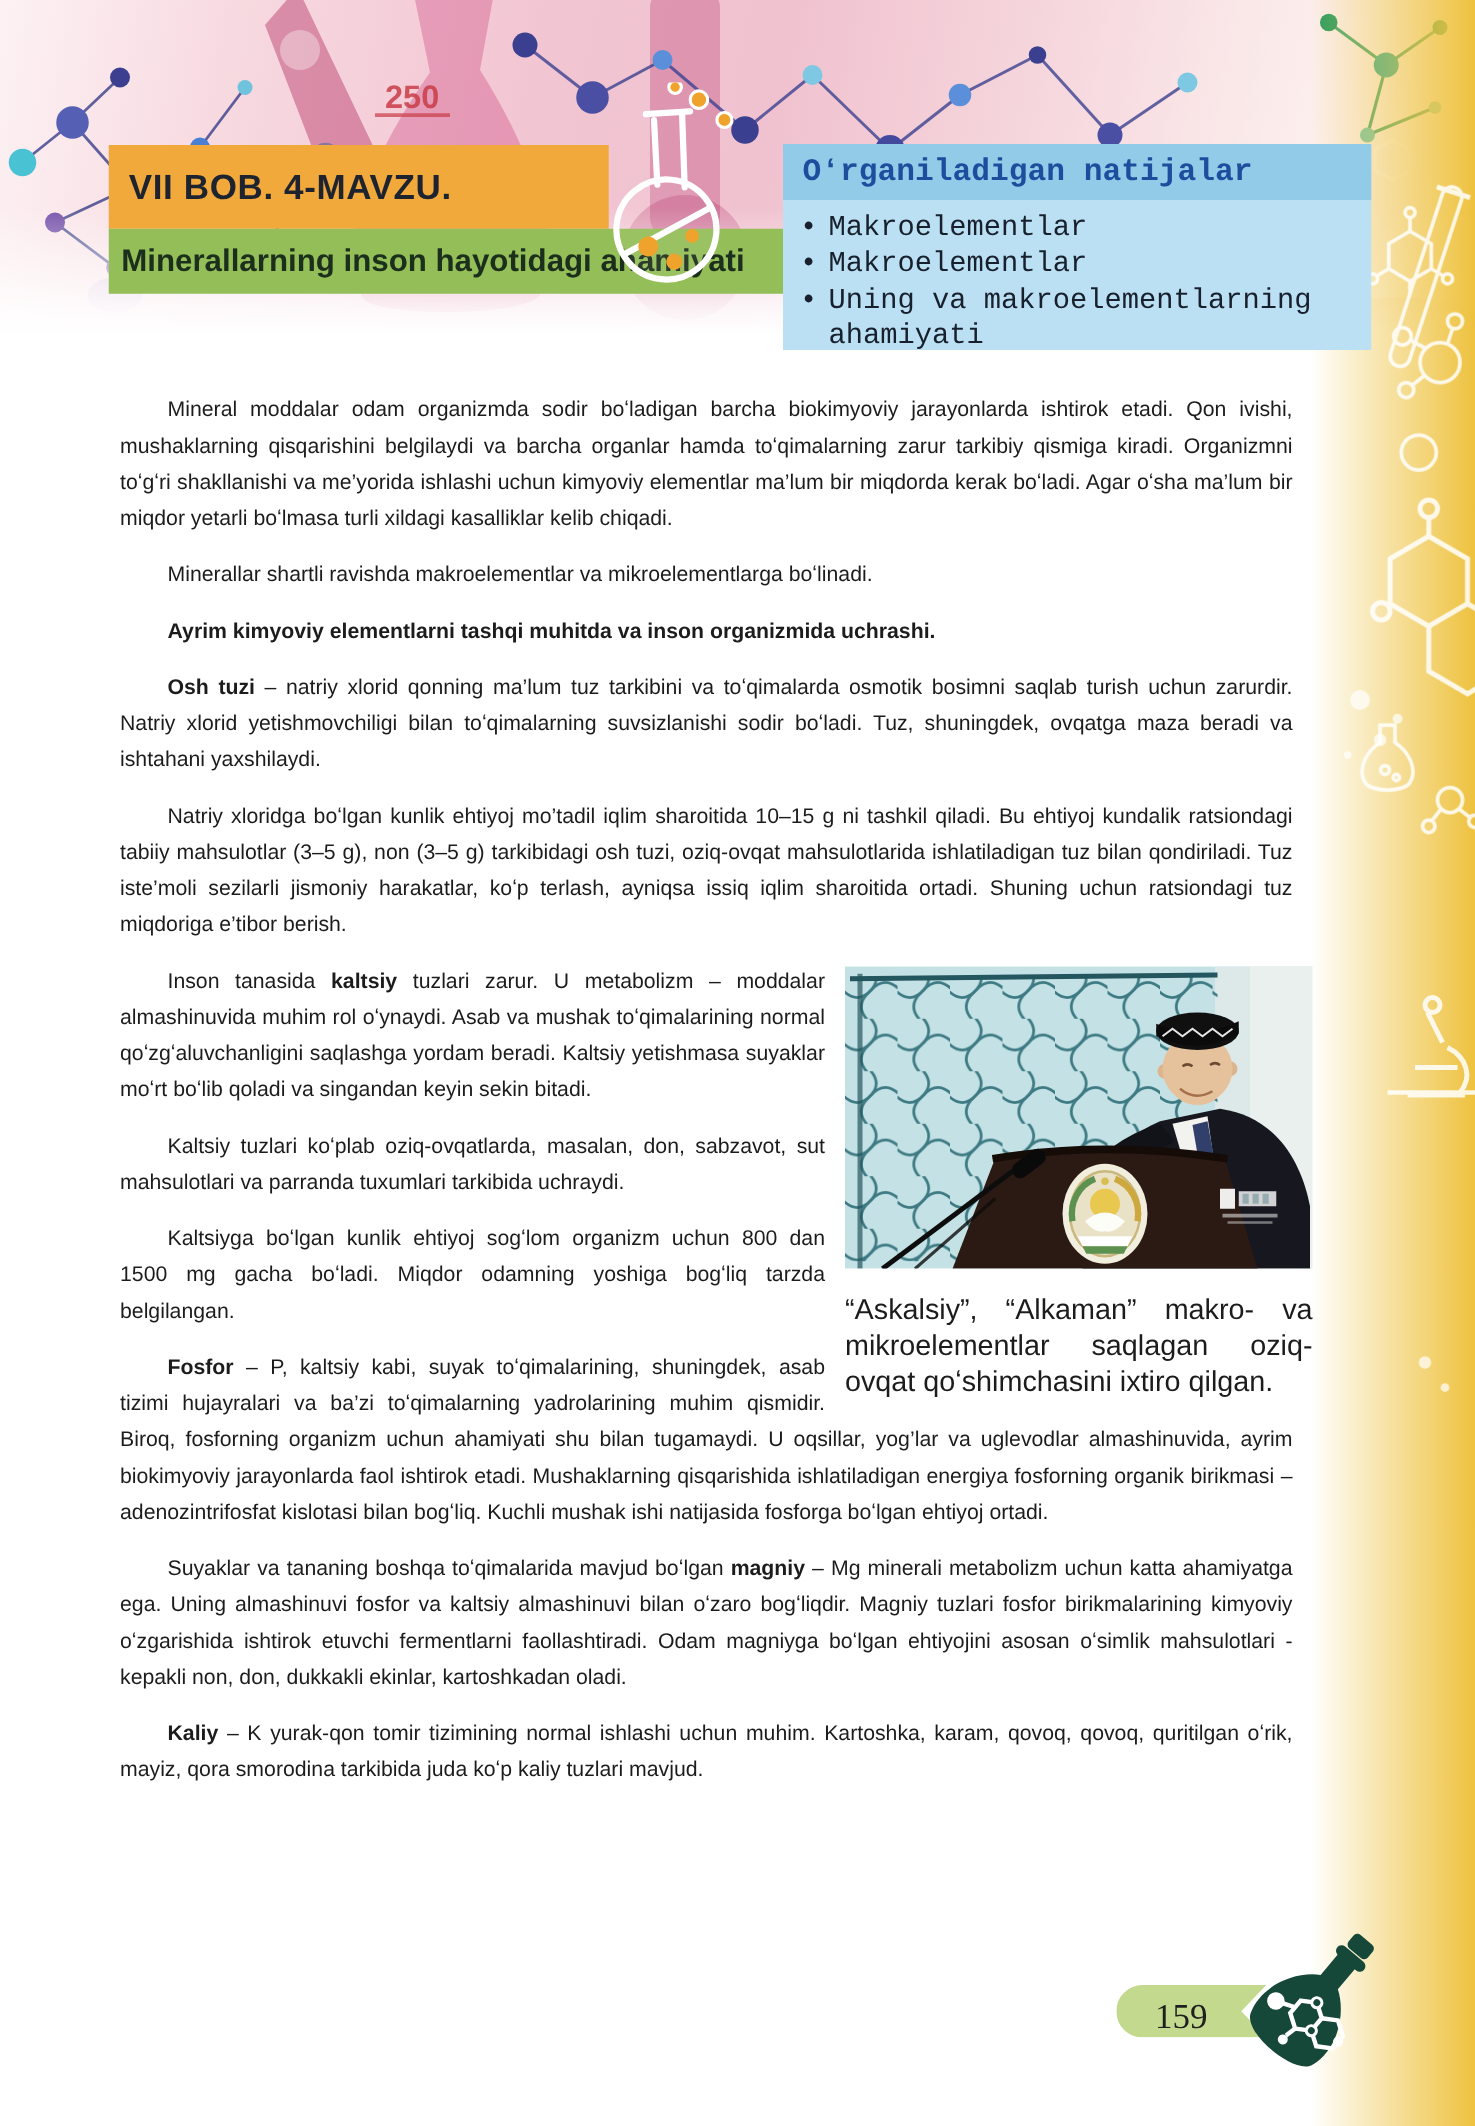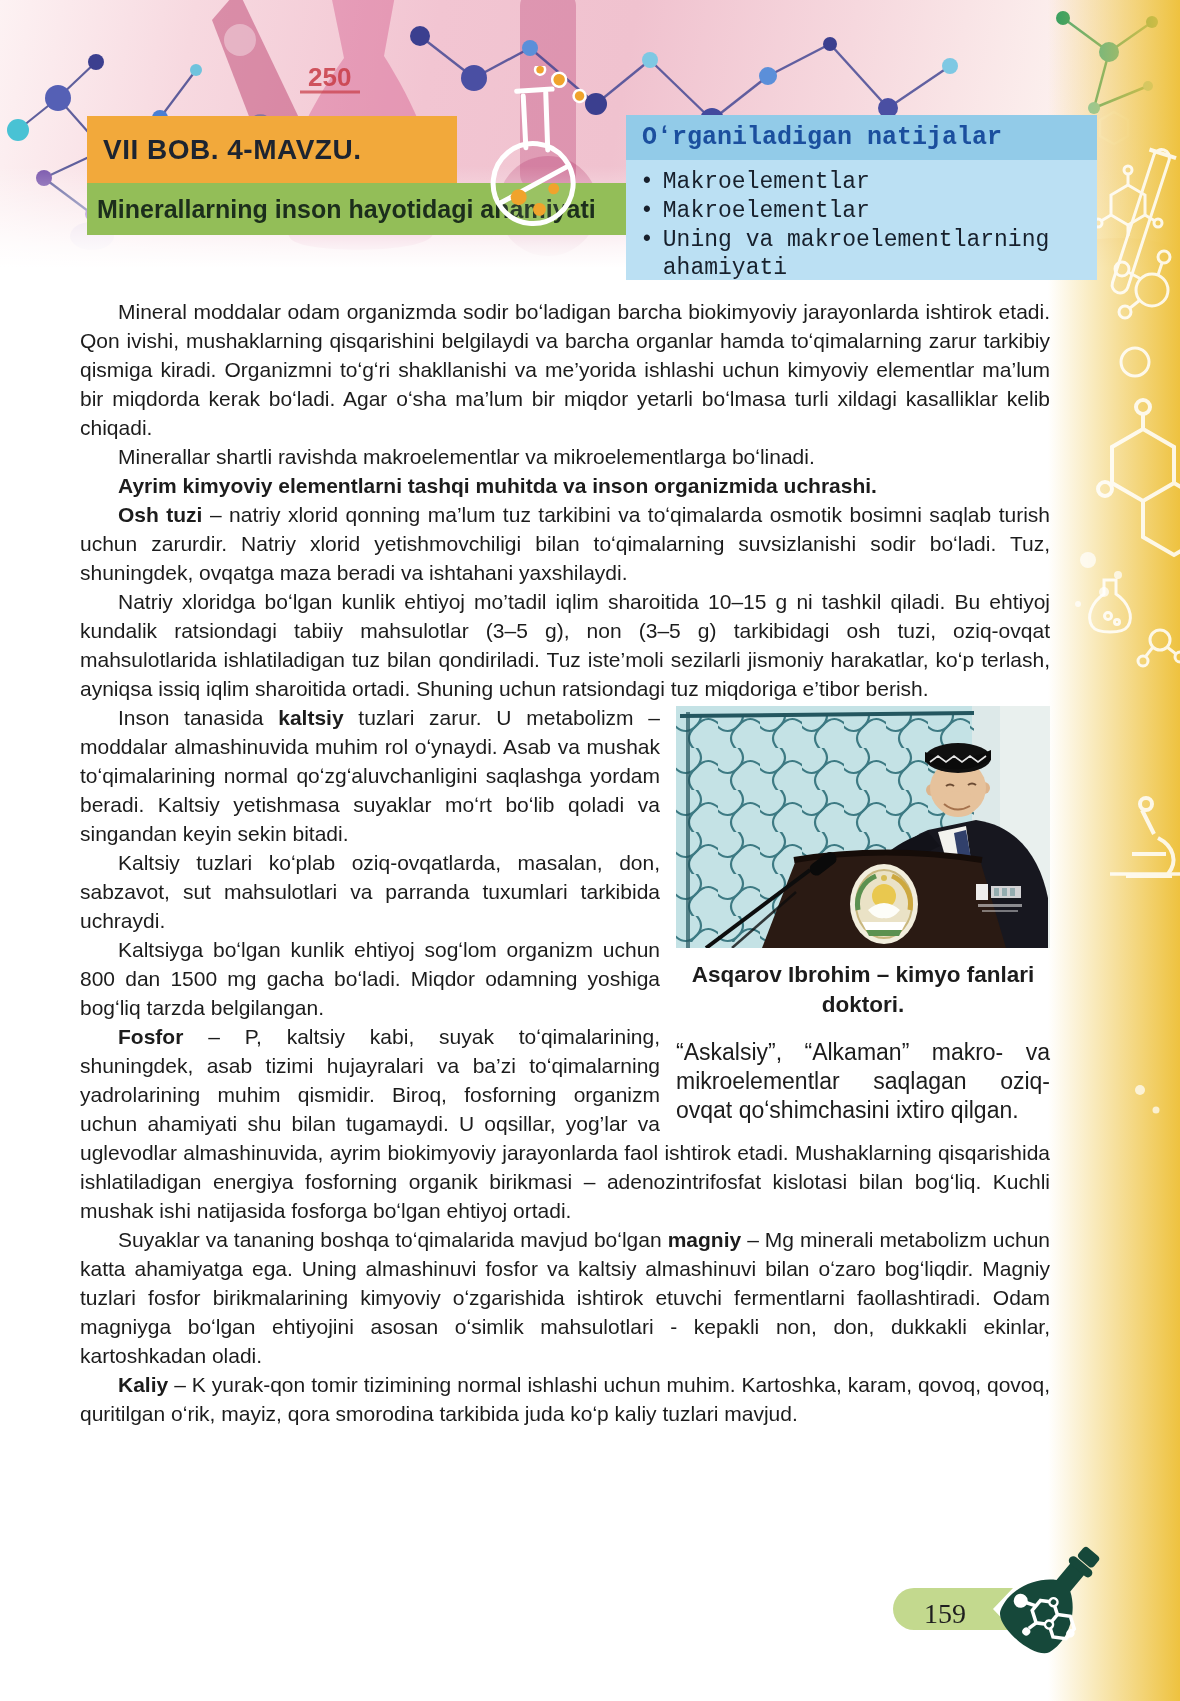--- a/index.html
+++ b/index.html
@@ -8,37 +8,37 @@
   
   .banner{position:absolute;left:0;top:0;width:1180px;height:268px;z-index:1;
     background:linear-gradient(100deg,#fdf2f3 0%,#f7d9e0 16%,#f2c5d2 36%,#f0c2cf 52%,#f6d8de 70%,#fcf0ee 88%,#fffdf9 100%);}
   .banner svg{position:absolute;left:0;top:0;}
   .banner::after{content:"";position:absolute;left:0;top:0;right:0;bottom:0;
     background:linear-gradient(to bottom,rgba(255,255,255,0) 62%,rgba(255,255,255,.85) 92%,#fff 100%);}
   
   .gold-band{position:absolute;left:1048px;top:0;width:132px;height:1701px;z-index:2;
     background:linear-gradient(to right,rgba(238,194,63,0) 0%,rgba(238,194,63,.45) 45%,var(--band-gold,#eec23f) 100%);}
   
-  .chapter-box{position:absolute;left:87px;top:116px;width:370px;height:67px;z-index:4;
+  .chapter-box{position:absolute;left:87px;top:116px;width:400px;height:67px;z-index:4;
     background:var(--accent-orange,#f2a93b);display:flex;align-items:center;
     font-weight:bold;font-size:28px;color:#1d2430;padding-left:16px;box-sizing:border-box;letter-spacing:.5px;}
   .topic-box{position:absolute;left:87px;top:183px;width:548px;height:52px;z-index:4;
     background:var(--accent-green,#93be58);display:flex;align-items:center;
     font-weight:bold;font-size:25px;color:#1c2e1c;padding-left:10px;box-sizing:border-box;}
   .flask-badge{position:absolute;left:478px;top:66px;z-index:5;}
   .outcomes{position:absolute;left:626px;top:115px;width:471px;height:165px;z-index:4;
     background:var(--box-blue-body,#bbe0f3);box-sizing:border-box;font-family:Liberation Mono, monospace;}
   .outcomes-title{background:var(--box-blue-header,#92cbe8);height:45px;display:flex;align-items:center;
     padding-left:16px;font-weight:bold;font-size:25px;color:var(--title-blue,#1b4f9e);}
   .outcomes ul{list-style:none;margin:8px 0 0 0;padding:0 10px 0 14px;}
   .outcomes li{display:flex;gap:9px;font-size:23px;line-height:28px;color:#17202c;margin-bottom:1px;}
   .outcomes .blt{flex:0 0 auto;}
   
   .content{position:absolute;left:80px;top:297px;width:970px;z-index:3;}
-  .para{margin:0;font-size:21px;line-height:29px;text-align:justify;text-indent:38px;}
+  .para{margin:16px;font-size:17px;line-height:29px;text-align:justify;text-indent:38px;}
   .para b{font-weight:bold;}
   .figure{float:right;width:374px;margin:3px 0 8px 16px;}
   .photo{width:374px;height:242px;overflow:hidden;}
   .caption{margin-top:12px;font-weight:bold;font-size:22.5px;line-height:30px;text-align:center;padding:0 2px;}
   .note{margin:18px 0 0 0;font-size:23px;line-height:29px;text-align:justify;}
   
   .pill{position:absolute;left:893px;top:1588px;width:120px;height:42px;z-index:3;
     background:var(--pill-green,#c3d98e);border-radius:21px 0 0 21px;
     clip-path:polygon(0 0,100% 0,calc(100% - 20px) 50%,100% 100%,0 100%);
     display:flex;align-items:flex-end;justify-content:center;
@@ -321,21 +321,20 @@
             <rect x="0" y="0" width="12" height="16" fill="#ffffff"></rect>
             <rect x="15" y="2" width="30" height="12" fill="#ffffff" opacity="0.88"></rect>
             <rect x="18" y="4" width="5" height="8" fill="#9fb9bc"></rect>
               <rect x="26" y="4" width="5" height="8" fill="#9fb9bc"></rect>
               <rect x="34" y="4" width="5" height="8" fill="#9fb9bc"></rect>
             <rect x="2" y="20" width="44" height="3" fill="#ffffff" opacity="0.55"></rect>
             <rect x="6" y="26" width="36" height="2" fill="#ffffff" opacity="0.45"></rect>
           </g>
         </svg>
       </div>
-      <div class="caption">Asqarov Ibrohim – kimyo fanlari doktori.</div>
       <p class="note">“Askalsiy”,  “Alkaman” makro- va mikroelementlar saqlagan oziq-ovqat qoʻshimchasini ixtiro qilgan.</p>
     </aside>
 
     <div id="paras-tail">
         <p class="para"><span>Inson tanasida </span><b>kaltsiy</b><span> tuzlari zarur. U metabolizm – moddalar almashinuvida muhim rol oʻynaydi. Asab va mushak toʻqimalarining normal qoʻzgʻaluvchanligini saqlashga yordam beradi. Kaltsiy yetishmasa suyaklar moʻrt  boʻlib qoladi va singandan keyin sekin bitadi.</span></p>
         <p class="para"><span>Kaltsiy tuzlari koʻplab oziq-ovqatlarda, masalan, don, sabzavot, sut mahsulotlari va parranda tuxumlari tarkibida uchraydi.</span></p>
         <p class="para"><span>Kaltsiyga boʻlgan kunlik ehtiyoj  sogʻlom organizm uchun 800 dan 1500 mg gacha boʻladi. Miqdor odamning yoshiga bogʻliq tarzda belgilangan.</span></p>
         <p class="para"><b>Fosfor</b><span> – P, kaltsiy kabi, suyak toʻqimalarining, shuningdek, asab tizimi hujayralari va ba’zi toʻqimalarning yadrolarining muhim qismidir. Biroq, fosforning organizm uchun ahamiyati shu bilan tugamaydi. U oqsillar, yog’lar va uglevodlar almashinuvida, ayrim biokimyoviy jarayonlarda faol ishtirok etadi. Mushaklarning qisqarishida ishlatiladigan energiya fosforning organik birikmasi – adenozintrifosfat kislotasi bilan bogʻliq. Kuchli mushak ishi natijasida fosforga boʻlgan ehtiyoj ortadi.</span></p>
         <p class="para"><span>Suyaklar va tananing boshqa toʻqimalarida mavjud boʻlgan </span><b>magniy</b><span> – Mg minerali metabolizm uchun katta ahamiyatga ega. Uning almashinuvi fosfor va kaltsiy almashinuvi bilan oʻzaro bogʻliqdir. Magniy tuzlari fosfor birikmalarining kimyoviy oʻzgarishida ishtirok etuvchi fermentlarni faollashtiradi. Odam magniyga boʻlgan ehtiyojini asosan oʻsimlik mahsulotlari - kepakli non, don, dukkakli ekinlar, kartoshkadan oladi.</span></p>
         <p class="para"><b>Kaliy</b><span> – K yurak-qon tomir tizimining normal ishlashi uchun muhim. Kartoshka, karam, qovoq, qovoq, quritilgan oʻrik, mayiz, qora smorodina tarkibida juda koʻp kaliy tuzlari mavjud.</span></p>

